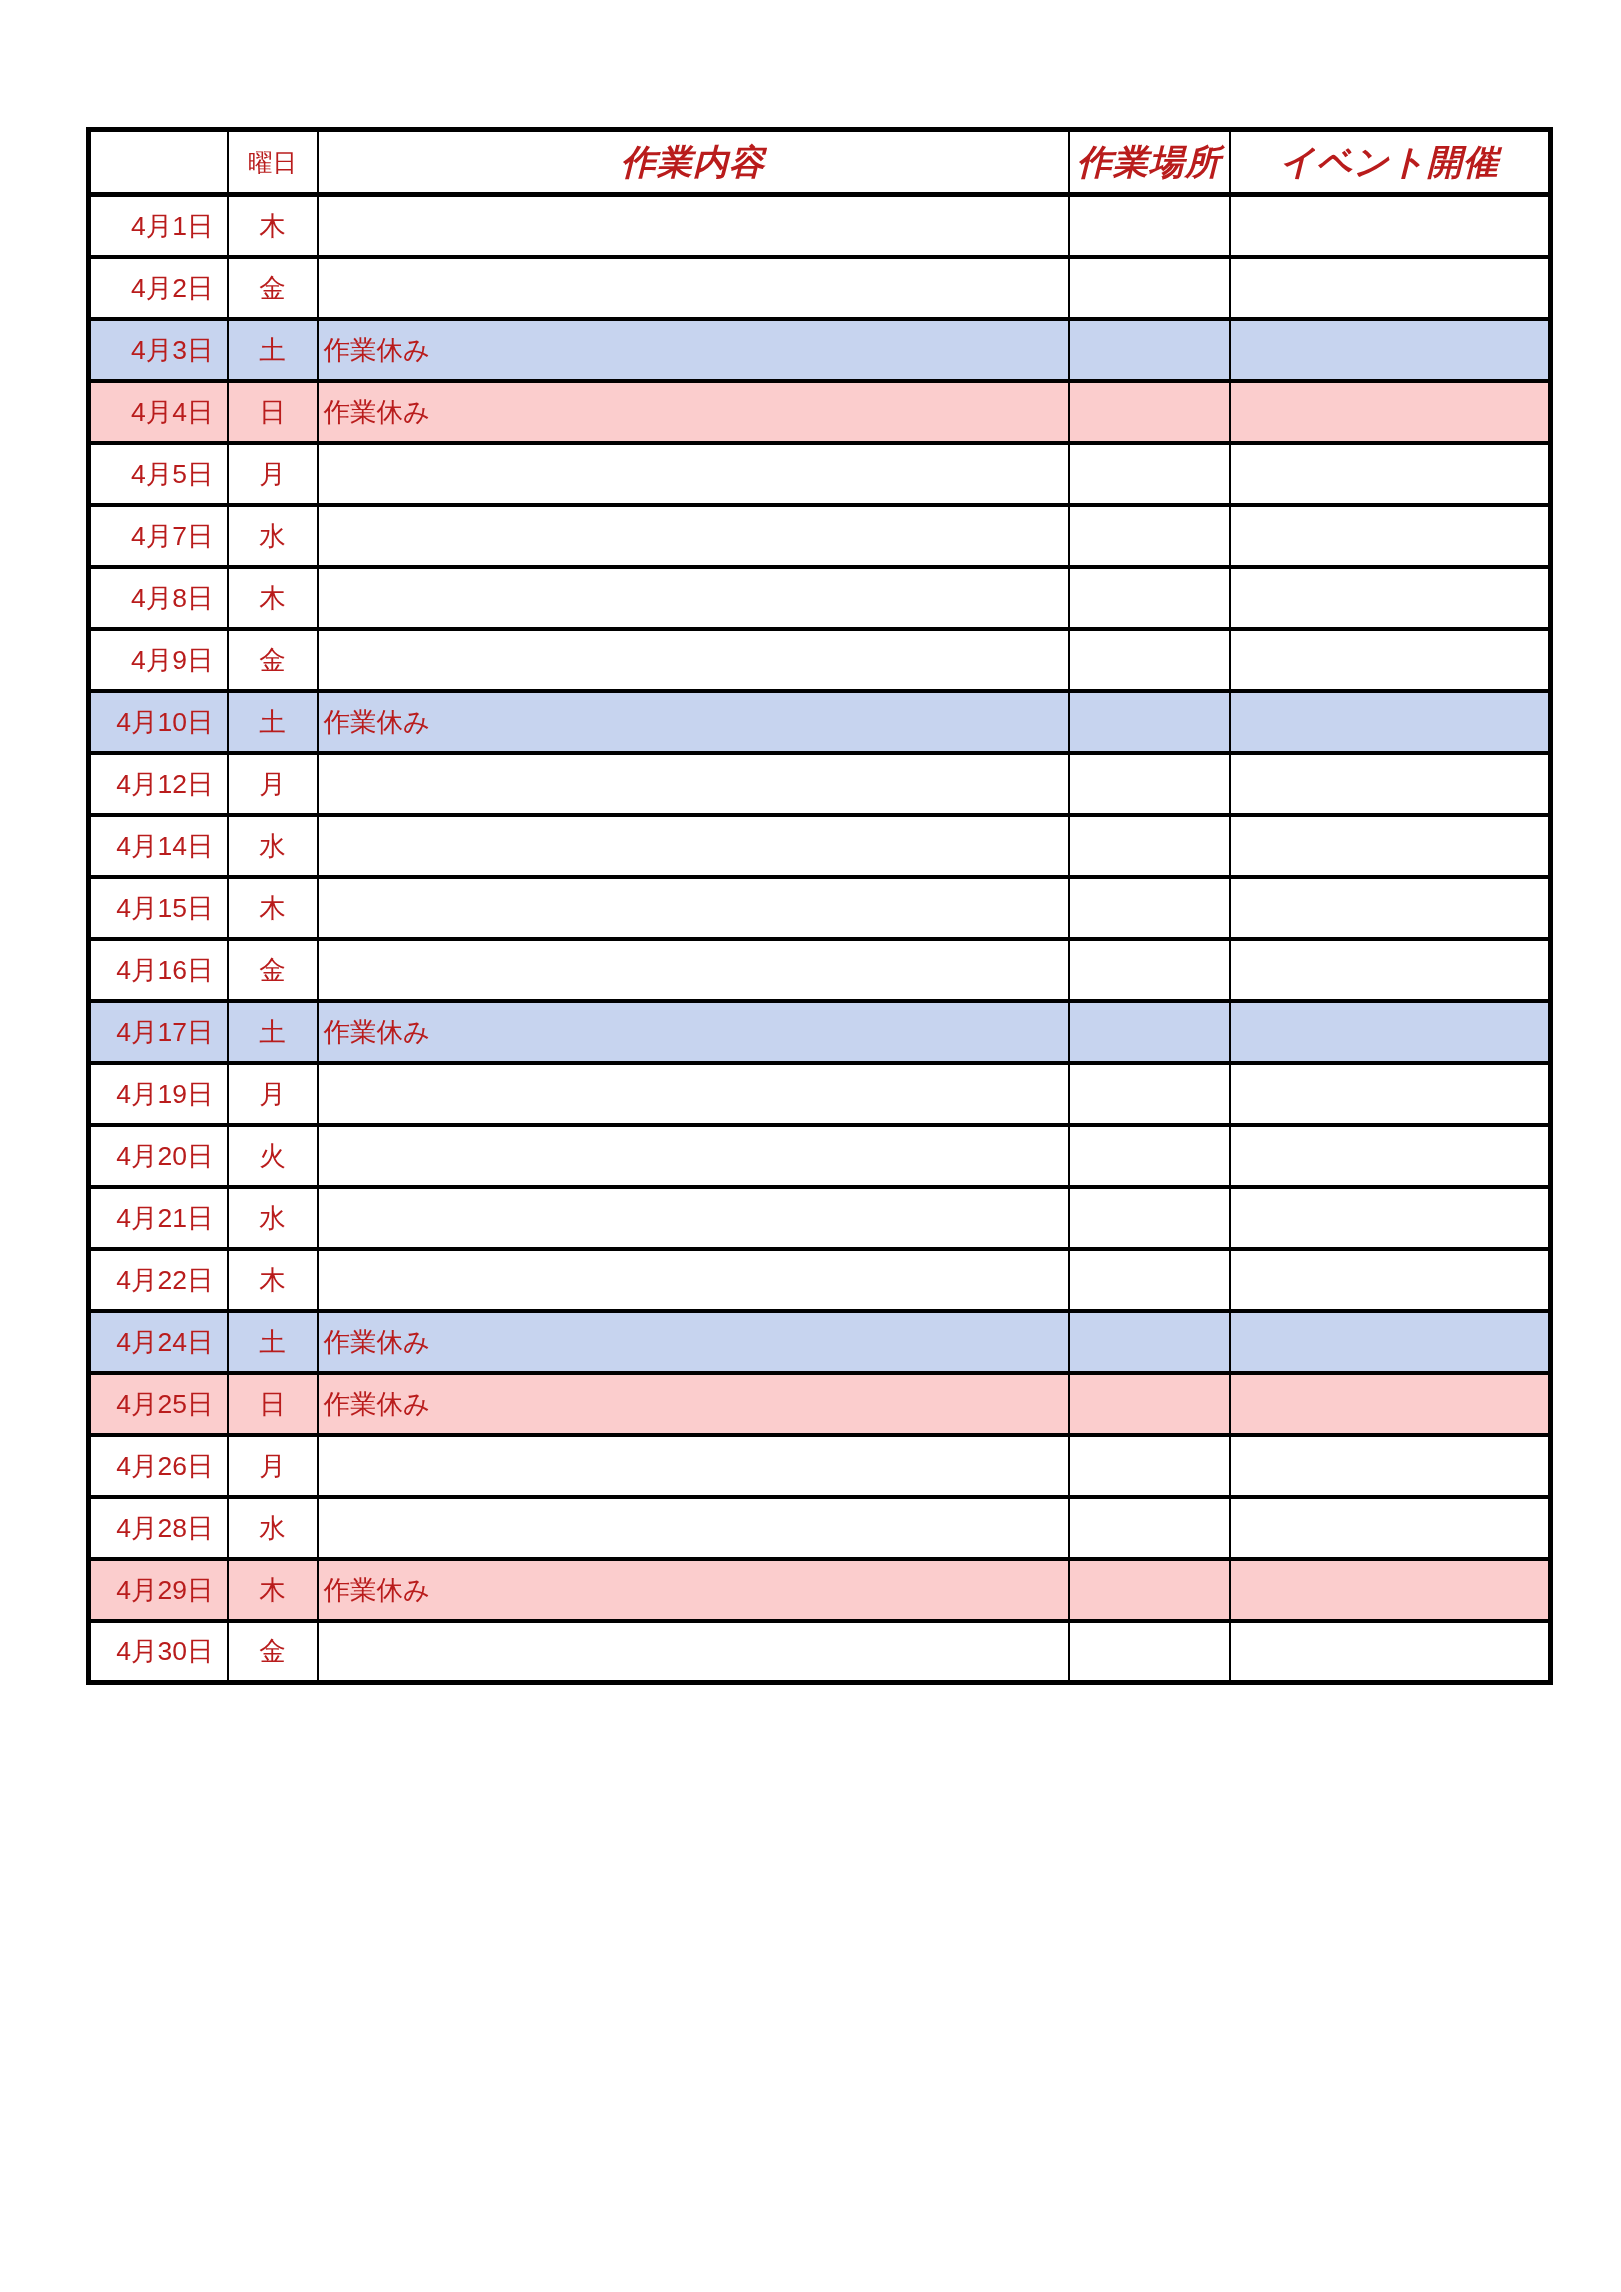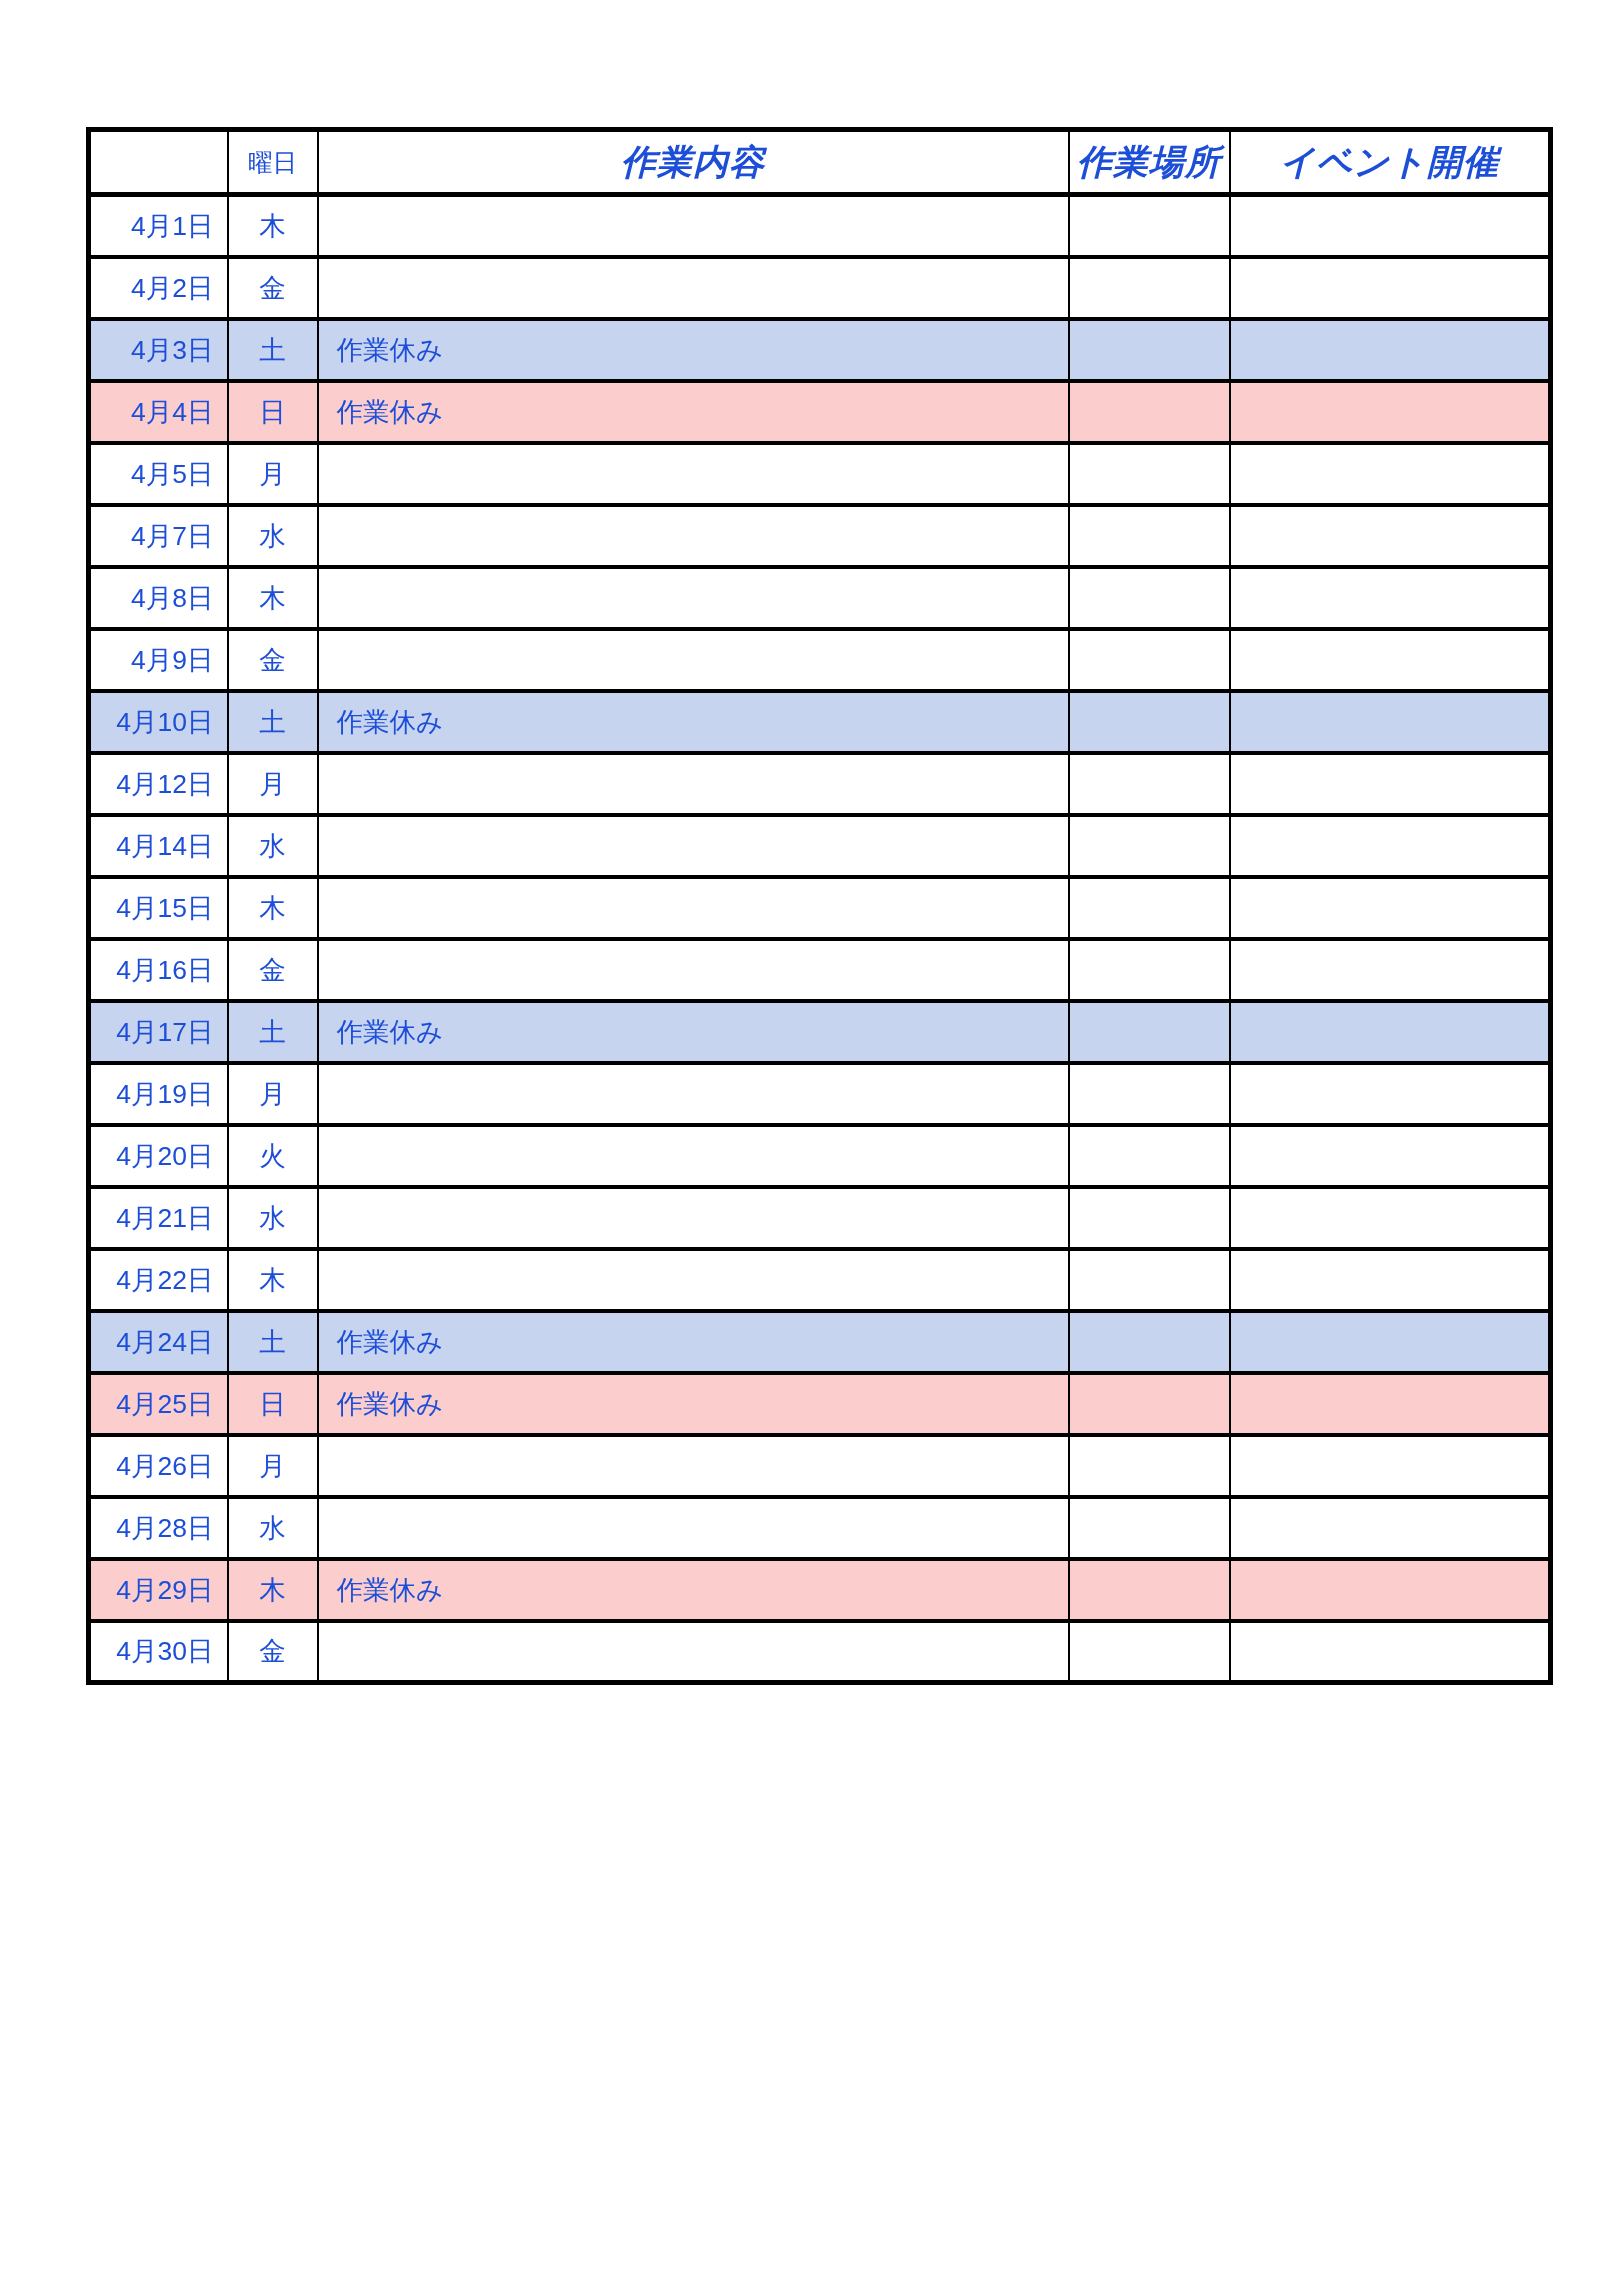--- a/index.html
+++ b/index.html
@@ -6,21 +6,21 @@
     margin: 0;
     padding: 0;
     background: #ffffff;
   }
   .page {
     position: relative;
     width: 1621px;
     height: 2293px;
     background: #ffffff;
     font-family: "Liberation Sans", "DejaVu Sans", sans-serif;
-    color: #1d4ed8;
+    color: #b91c1c;
   }
   .schedule-wrap {
     position: absolute;
     left: 86px;
     top: 127px;
   }
   table.schedule {
     border-collapse: collapse;
     table-layout: fixed;
     width: 1462px;
@@ -63,21 +63,21 @@
     text-align: right;
     padding-right: 13px;
     font-size: 26.5px;
   }
   td.cell-day {
     text-align: center;
     font-size: 26.5px;
   }
   td.cell-content {
     text-align: left;
-    padding-left: 18px;
+    padding-left: 5px;
     font-size: 26.5px;
   }
   td.cell-place, td.cell-event {
     font-size: 26.5px;
   }
   tr.row-saturday td { background: var(--sat-bg, #C7D4EF); }
   tr.row-holiday  td { background: var(--hol-bg, #FBCDCD); }
 </style>
 </head>
 <body>

